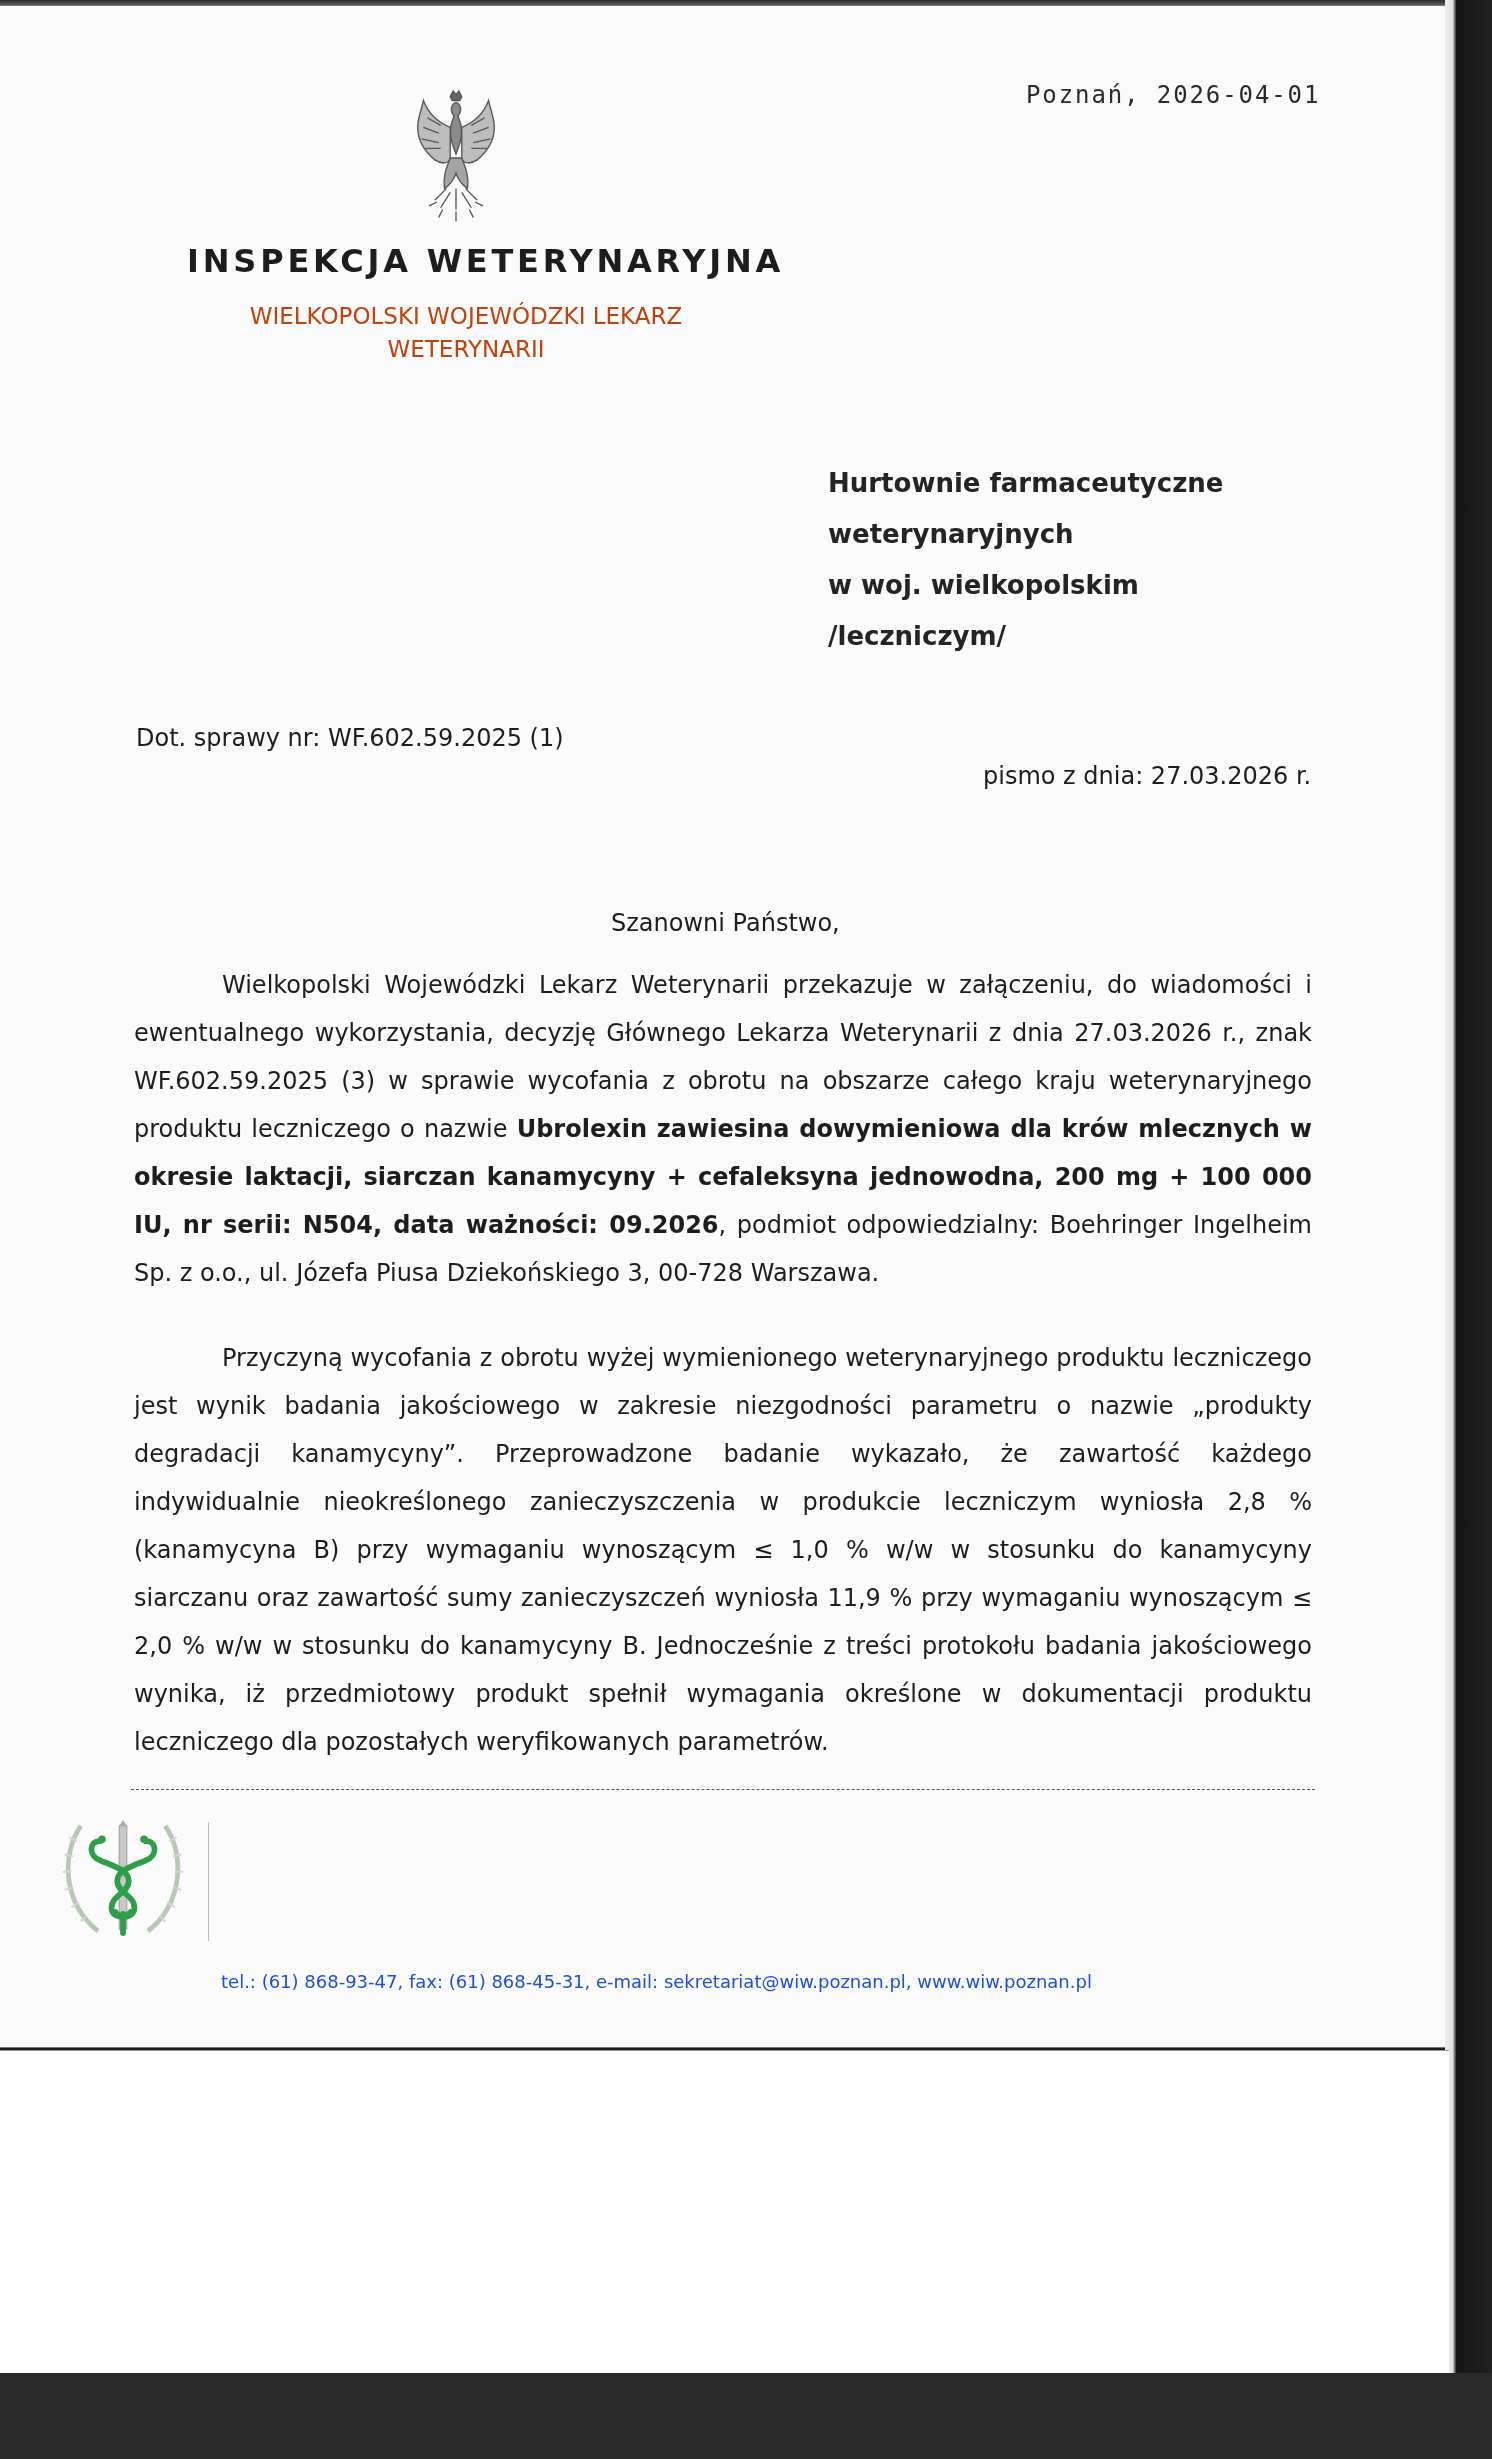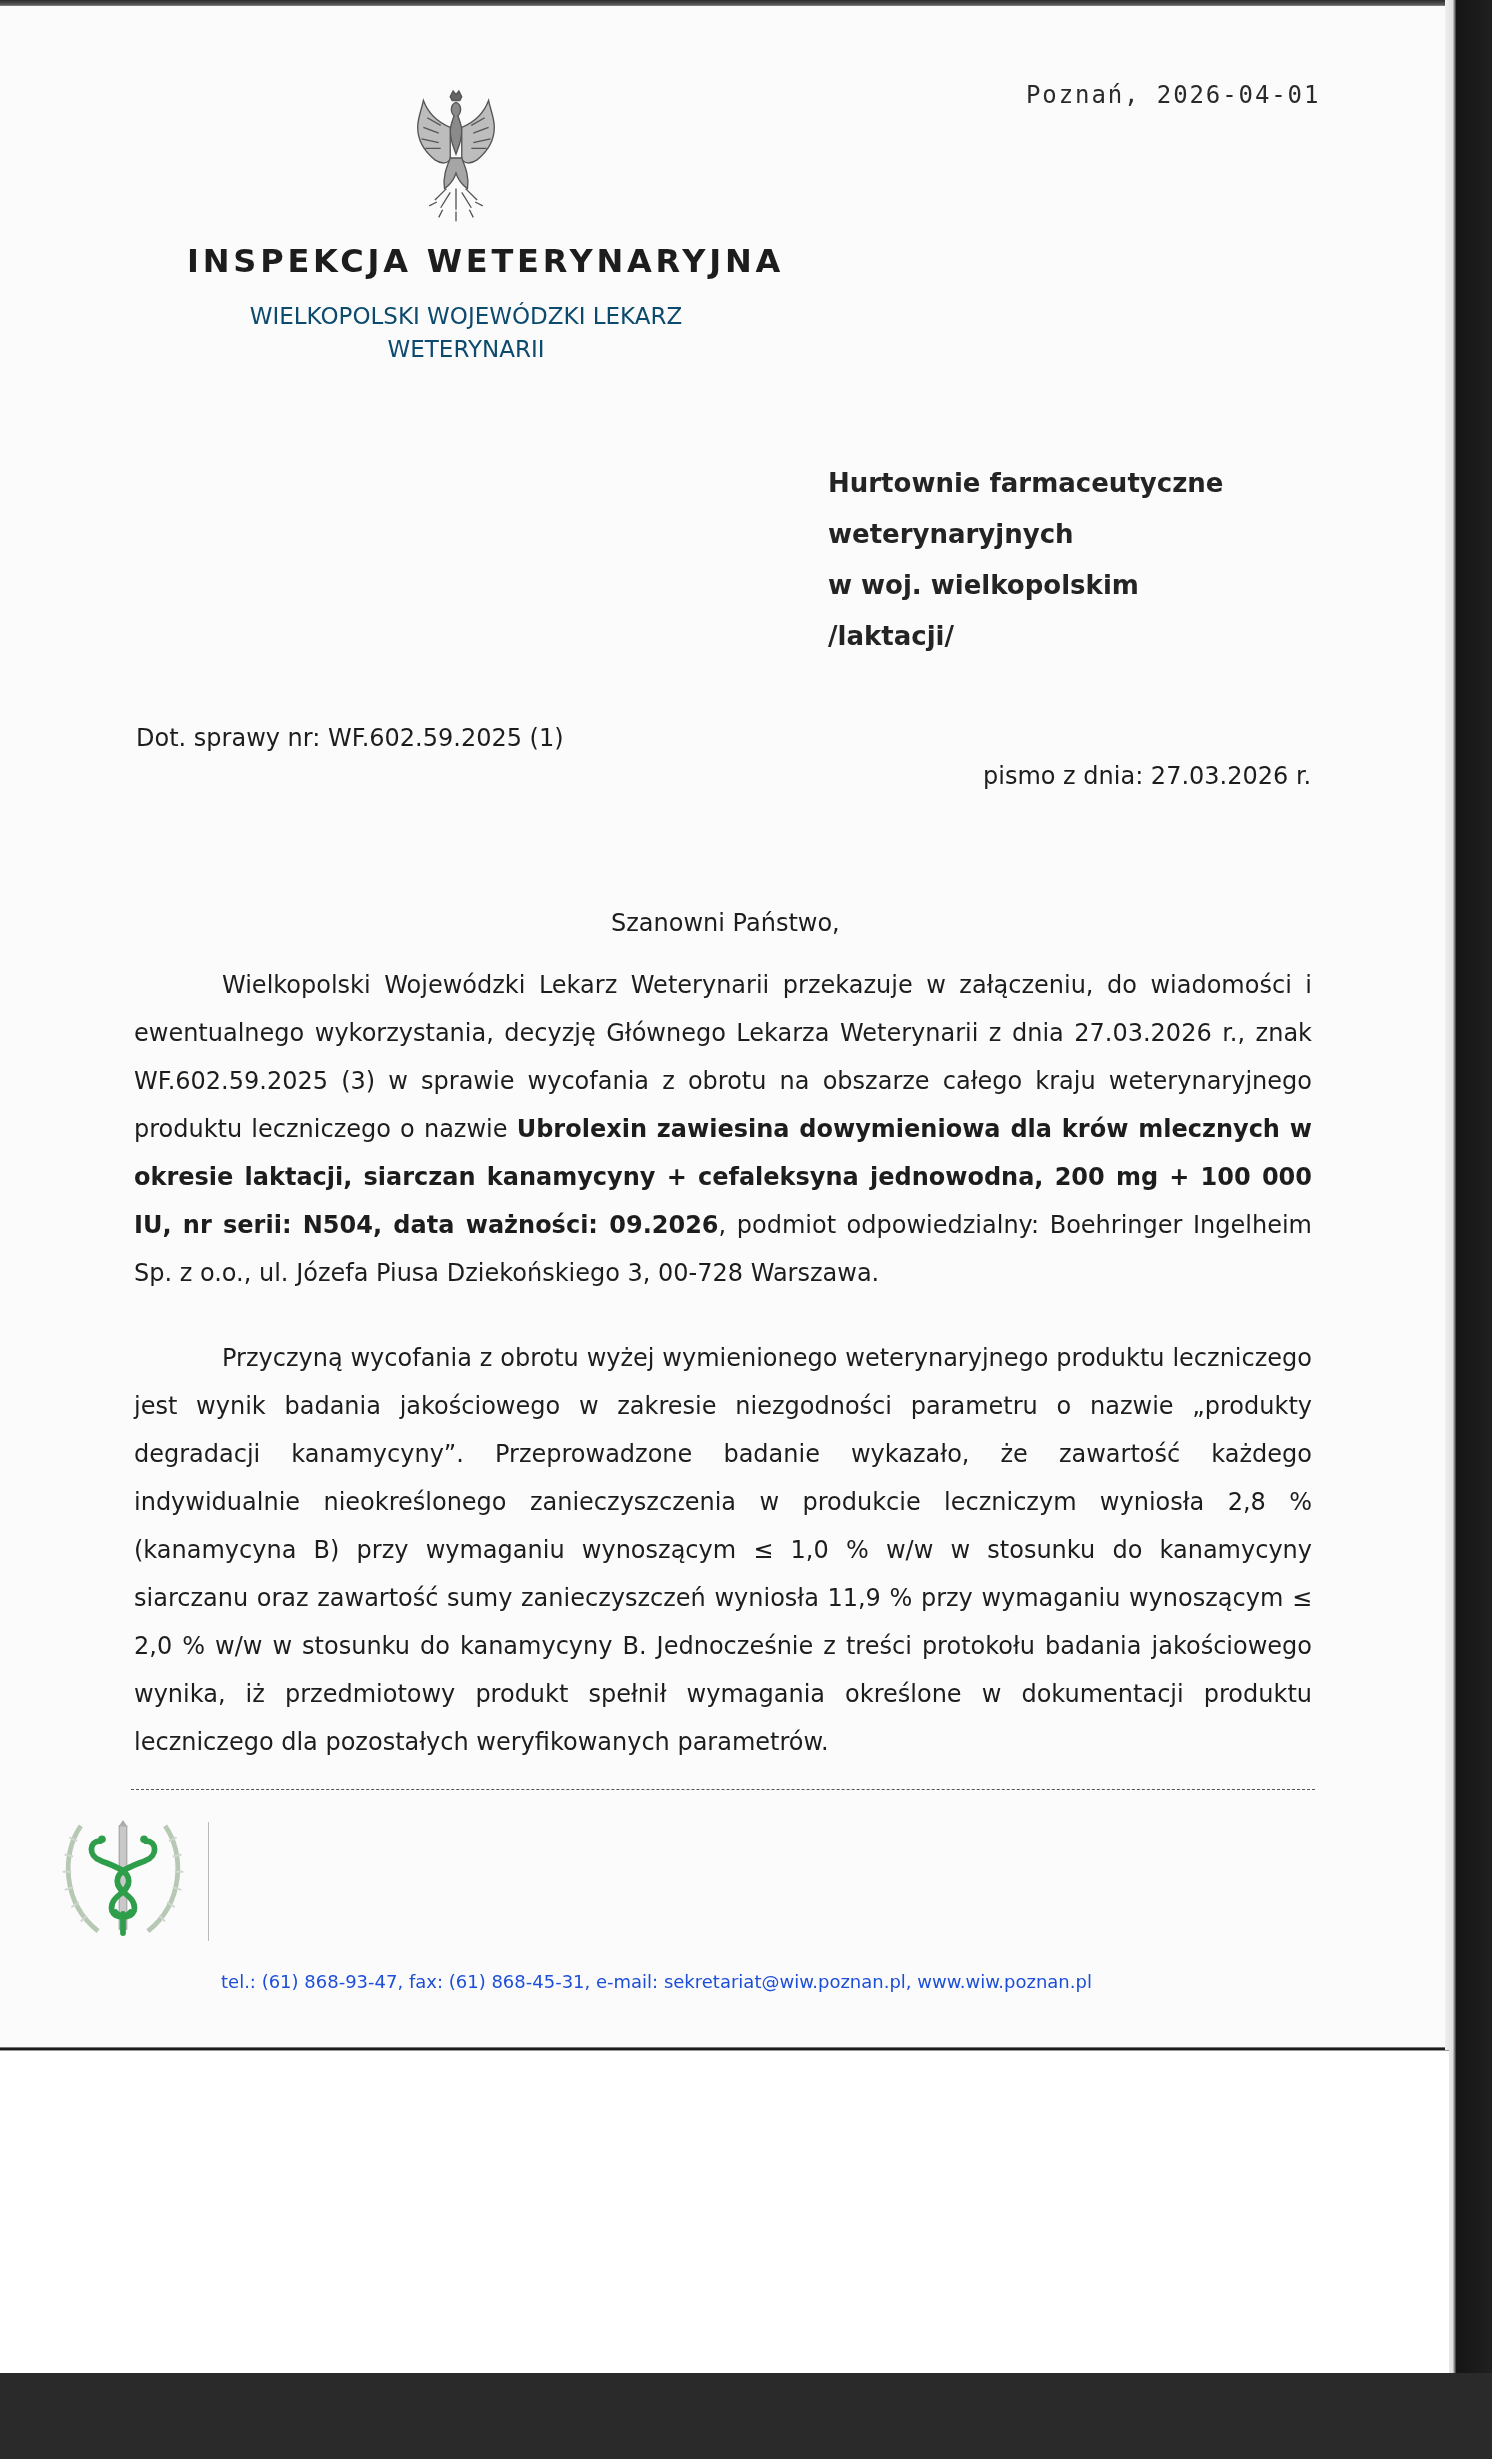--- a/index.html
+++ b/index.html
@@ -43,21 +43,21 @@
     .eagle {
       position: absolute; left: 408px; top: 83px; width: 96px; height: 136px;
     }
     .org-title {
       position: absolute; left: 187px; top: 236px;
       font-size: 32px; font-weight: bold; letter-spacing: 3.8px;
       color: #1d1d1d;
     }
     .org-sub {
       position: absolute; left: 221px; top: 294px; width: 490px;
-      text-align: center; font-size: 23px; line-height: 33px; color: #0c4a6e;
+      text-align: center; font-size: 23px; line-height: 33px; color: #c2410c;
     }
     .place-date {
       position: absolute; left: 1026px; top: 75px;
       font-family: "DejaVu Sans Mono", monospace;
       font-size: 24px; letter-spacing: 1.9px; color: #2a2a2a;
     }
 
     
     .addressee {
       position: absolute; left: 828px; top: 452px;
@@ -141,21 +141,21 @@
     <div>WIELKOPOLSKI WOJEWÓDZKI LEKARZ</div>
     <div>WETERYNARII</div>
   </div>
 
   <div class="place-date">Poznań, 2026-04-01</div>
 
   <div class="addressee">
     <div>Hurtownie farmaceutyczne</div>
     <div>weterynaryjnych</div>
     <div>w woj. wielkopolskim</div>
-    <div>/laktacji/</div>
+    <div>/leczniczym/</div>
   </div>
 
   <div class="refs">
     <div>Dot. sprawy nr: WF.602.59.2025 (1)</div>
   </div>
   <div class="letter-date">pismo z dnia: 27.03.2026 r.</div>
 
   <div class="greeting">Szanowni Państwo,</div>
 
   <div class="body-para p1"><span class="indent"></span><span>Wielkopolski Wojewódzki Lekarz Weterynarii przekazuje w załączeniu, do wiadomości i ewentualnego wykorzystania, decyzję Głównego Lekarza Weterynarii z dnia 27.03.2026 r., znak WF.602.59.2025 (3) w sprawie wycofania z obrotu na obszarze całego kraju weterynaryjnego produktu leczniczego o nazwie </span><span class="b">Ubrolexin zawiesina dowymieniowa dla krów mlecznych w okresie laktacji, siarczan kanamycyny + cefaleksyna jednowodna, 200 mg + 100 000 IU, nr serii: N504, data ważności: 09.2026</span><span>, podmiot odpowiedzialny: Boehringer Ingelheim Sp. z o.o., ul. Józefa Piusa Dziekońskiego 3, 00-728 Warszawa.</span></div>

